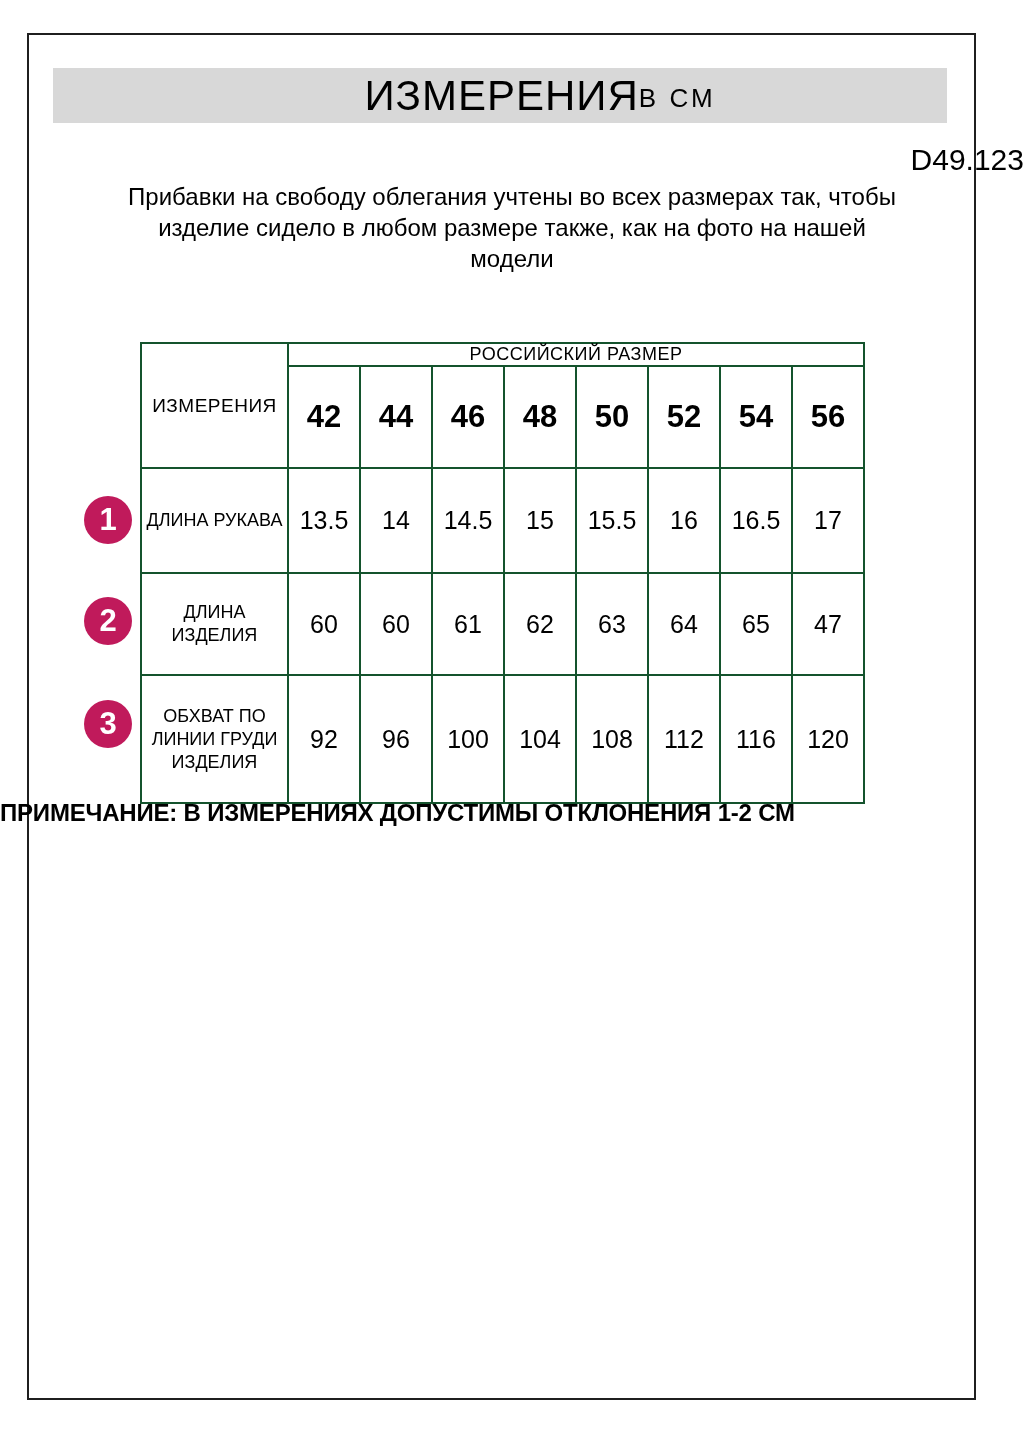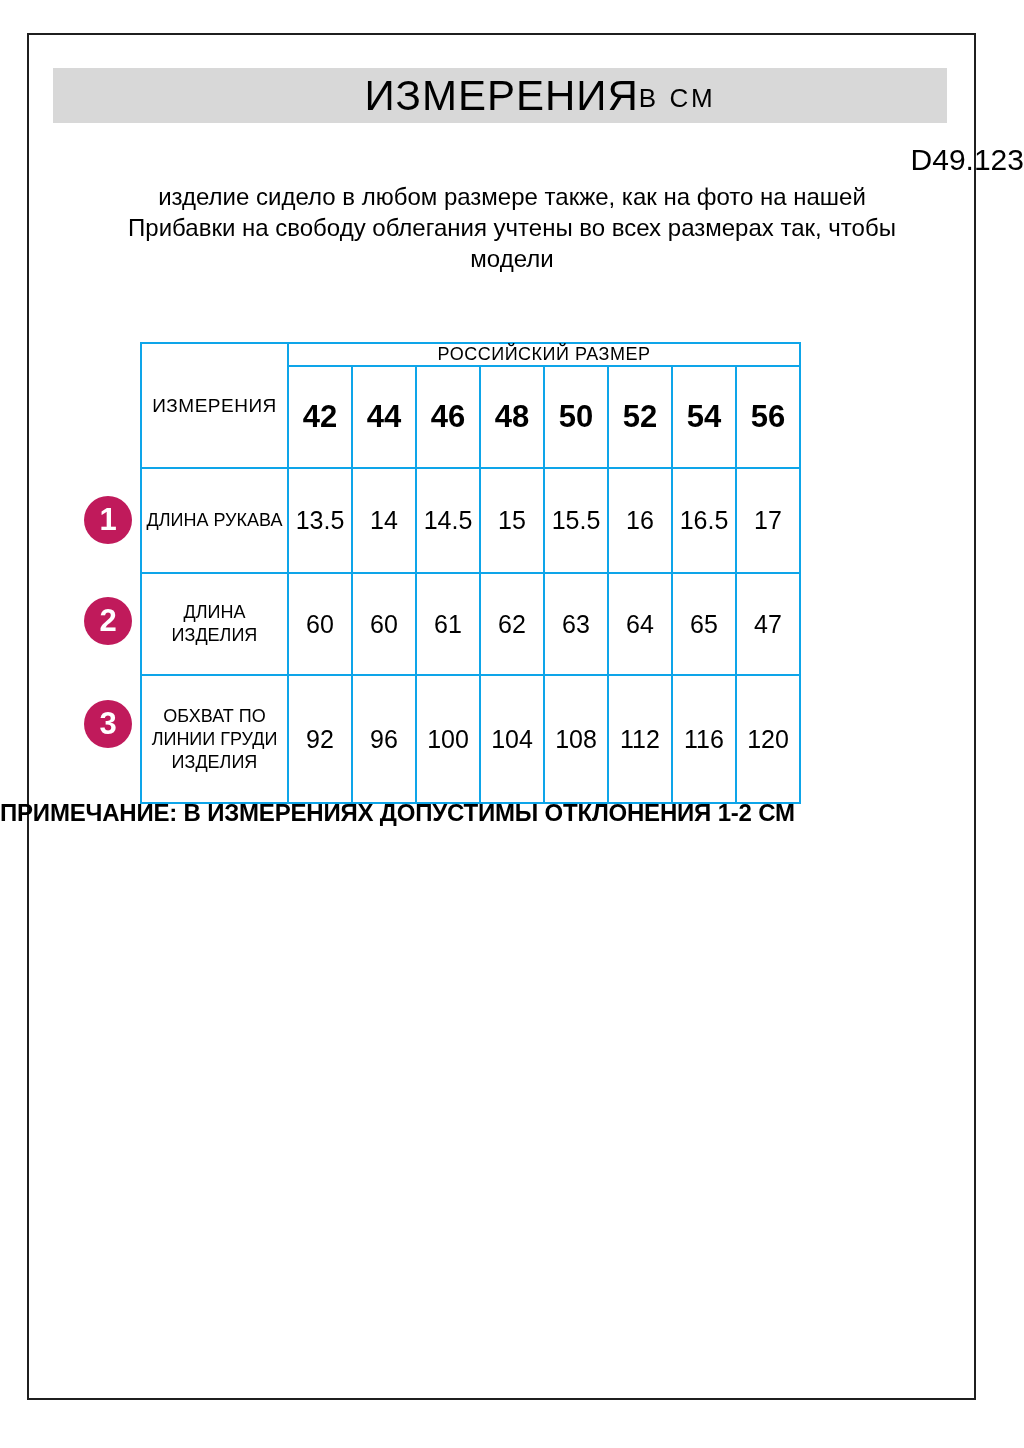--- a/index.html
+++ b/index.html
@@ -47,29 +47,29 @@
     font-size: 24px;
     line-height: 31px;
   }
   table.size-table {
     position: absolute;
     left: 140px; top: 342px;
     border-collapse: collapse;
     table-layout: fixed;
   }
   table.size-table td {
-    border: 2px solid #0ea5e9;
+    border: 2px solid #14532d;
     text-align: center;
     vertical-align: middle;
     background: #fff;
   }
   td.corner-cell  { width: 147px; font-size: 19px; letter-spacing: 0.5px; }
   td.group-header { height: 21px; font-size: 18px; letter-spacing: 0.5px; }
   tr.size-row     { height: 102px; }
-  td.size-cell    { width: 64px; font-size: 31px; font-weight: 700; }
+  td.size-cell    { width: 72px; font-size: 31px; font-weight: 700; }
   td.row-label    { font-size: 18px; line-height: 23px; padding: 0 4px; }
   td.value-cell   { font-size: 25px; font-weight: 400; }
   .badge {
     position: absolute;
     left: 84px;
     width: 48px; height: 48px;
     border-radius: 50%;
     display: flex;
     align-items: center;
     justify-content: center;
@@ -92,22 +92,22 @@
 <div class="page-border"></div>
 
 <div class="title-bar" style="background: rgb(216, 216, 216);">
   <span class="title-word1">ИЗМЕРЕНИЯ</span>
   <span class="title-unit">В СМ</span>
 </div>
 
 <div class="article">D49.123</div>
 
 <div class="description">
+  <div>Прибавки на свободу облегания учтены во всех размерах так, чтобы</div>
   <div>изделие сидело в любом размере также, как на фото на нашей</div>
-  <div>Прибавки на свободу облегания учтены во всех размерах так, чтобы</div>
   <div>модели</div>
 </div>
 
 <table class="size-table">
   <tbody>
     <tr>
       <td class="corner-cell" rowspan="2">ИЗМЕРЕНИЯ</td>
       <td class="group-header" colspan="8">РОССИЙСКИЙ РАЗМЕР</td>
     </tr>
     <tr class="size-row" id="size-row">

